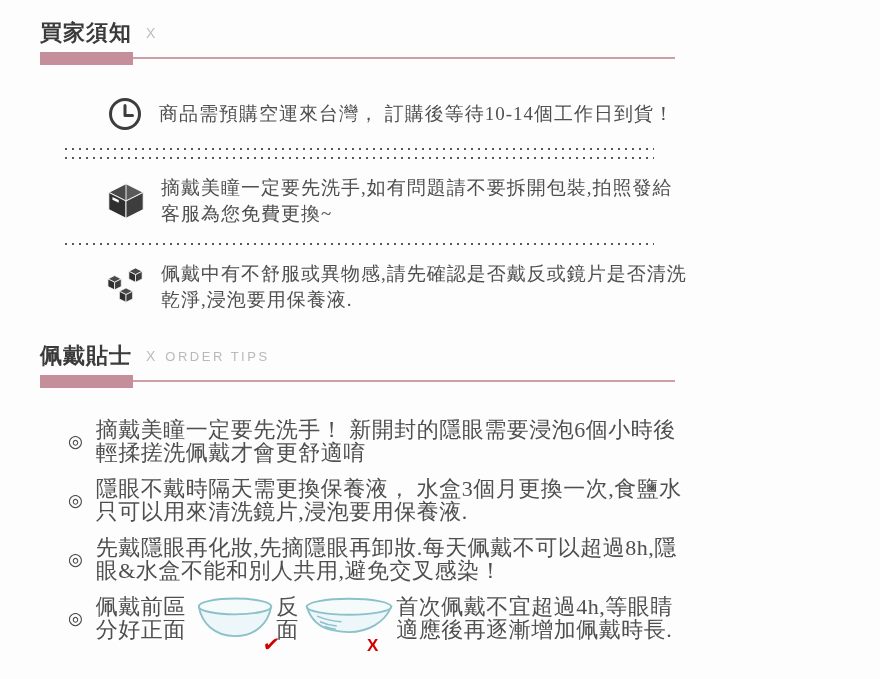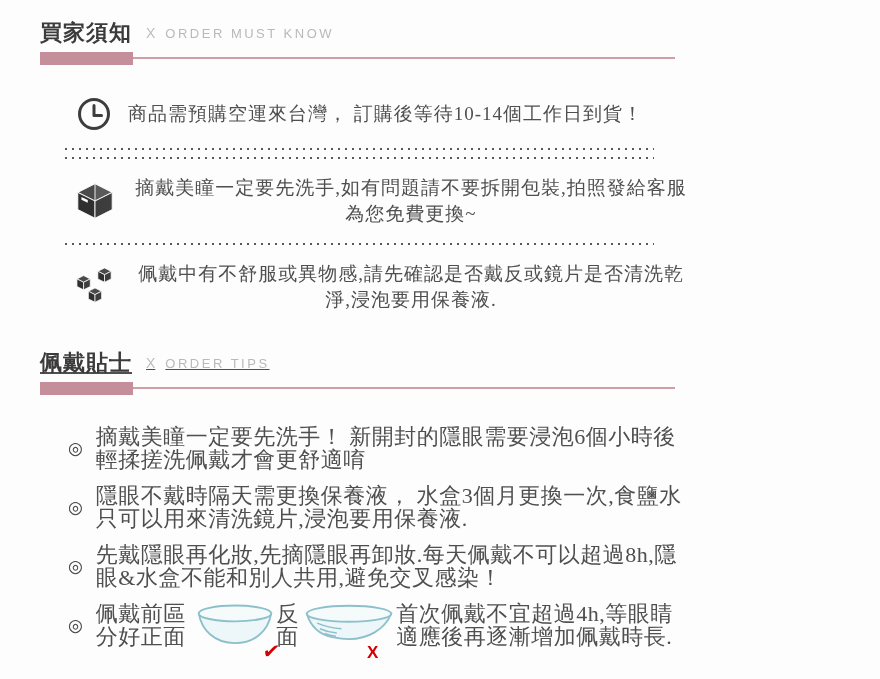--- a/index.html
+++ b/index.html
@@ -9,42 +9,42 @@
     background:#fdfdfd;
     font-family:"Liberation Serif","DejaVu Serif",serif;
     color:#4f4f4f;
     overflow:hidden;
   }
   .page { position:relative; width:712px; height:679px; overflow:hidden; }
 
   
   .sec-header { margin:0 37px 0 40px; }
   .sec-header.first { padding-top:20px; }
-  .sec-header.second { padding-top:0; margin-top:28px;text-decoration:underline; }
+  .sec-header.second { padding-top:0; margin-top:21px; }
   .title-row { display:flex; align-items:center; }
   .sec-title {
     font-family:"Liberation Sans","DejaVu Sans",sans-serif;
     font-size:22px; font-weight:700; color:#3b3b3b;
     margin:0; letter-spacing:1px; line-height:26px;
   }
   .sec-sep {
     font-family:"Liberation Sans","DejaVu Sans",sans-serif;
     font-size:14px; color:#bdbdbd; margin:0 10px 0 14px;
   }
   .sec-subtitle {
     font-family:"Liberation Sans","DejaVu Sans",sans-serif;
     font-size:13px; color:#b9b9b9; letter-spacing:2.5px;
   }
   .bar { position:relative; margin-top:6px; height:13px; }
   .bar-thick { position:absolute; left:0; top:0; width:93px; height:13px; background:#c48f9a; }
   .bar-line  { position:absolute; left:93px; right:0; top:5px; height:2px; background:#cf9fa9; }
 
   
   .notice { margin-top:22px; }
-  .notice-item { display:flex; align-items:center; padding:9px 20px 9px 76px;text-align:center; }
+  .notice-item { display:flex; align-items:center; padding:9px 20px 9px 107px; }
   .n-icon { flex:0 0 auto; margin-right:16px; display:flex; align-items:center; }
   .n-text { font-size:19px; letter-spacing:1px; line-height:26px; color:#4f4f4f; }
   .red-text { color:#e60000; font-weight:700; }
   .dotted {
     height:2px; margin:7px 58px 7px 65px;
     background-image:repeating-linear-gradient(to right,#585858 0 2px,transparent 2px 7px);
   }
 
   
   .tips { margin-top:30px; padding-left:68px; padding-right:20px; }
@@ -67,21 +67,20 @@
 </head>
 <body>
 
 <div class="page">
 
   <section>
     <header class="sec-header first">
       <div class="title-row">
         <h2 class="sec-title">買家須知</h2>
         <span class="sec-sep">X</span>
-        <span class="sec-subtitle">ORDER MUST KNOW</span>
       </div>
       <div class="bar">
         <div class="bar-thick"></div>
         <div class="bar-line"></div>
       </div>
     </header>
 
     <div class="notice">
 
       <div class="notice-item">

